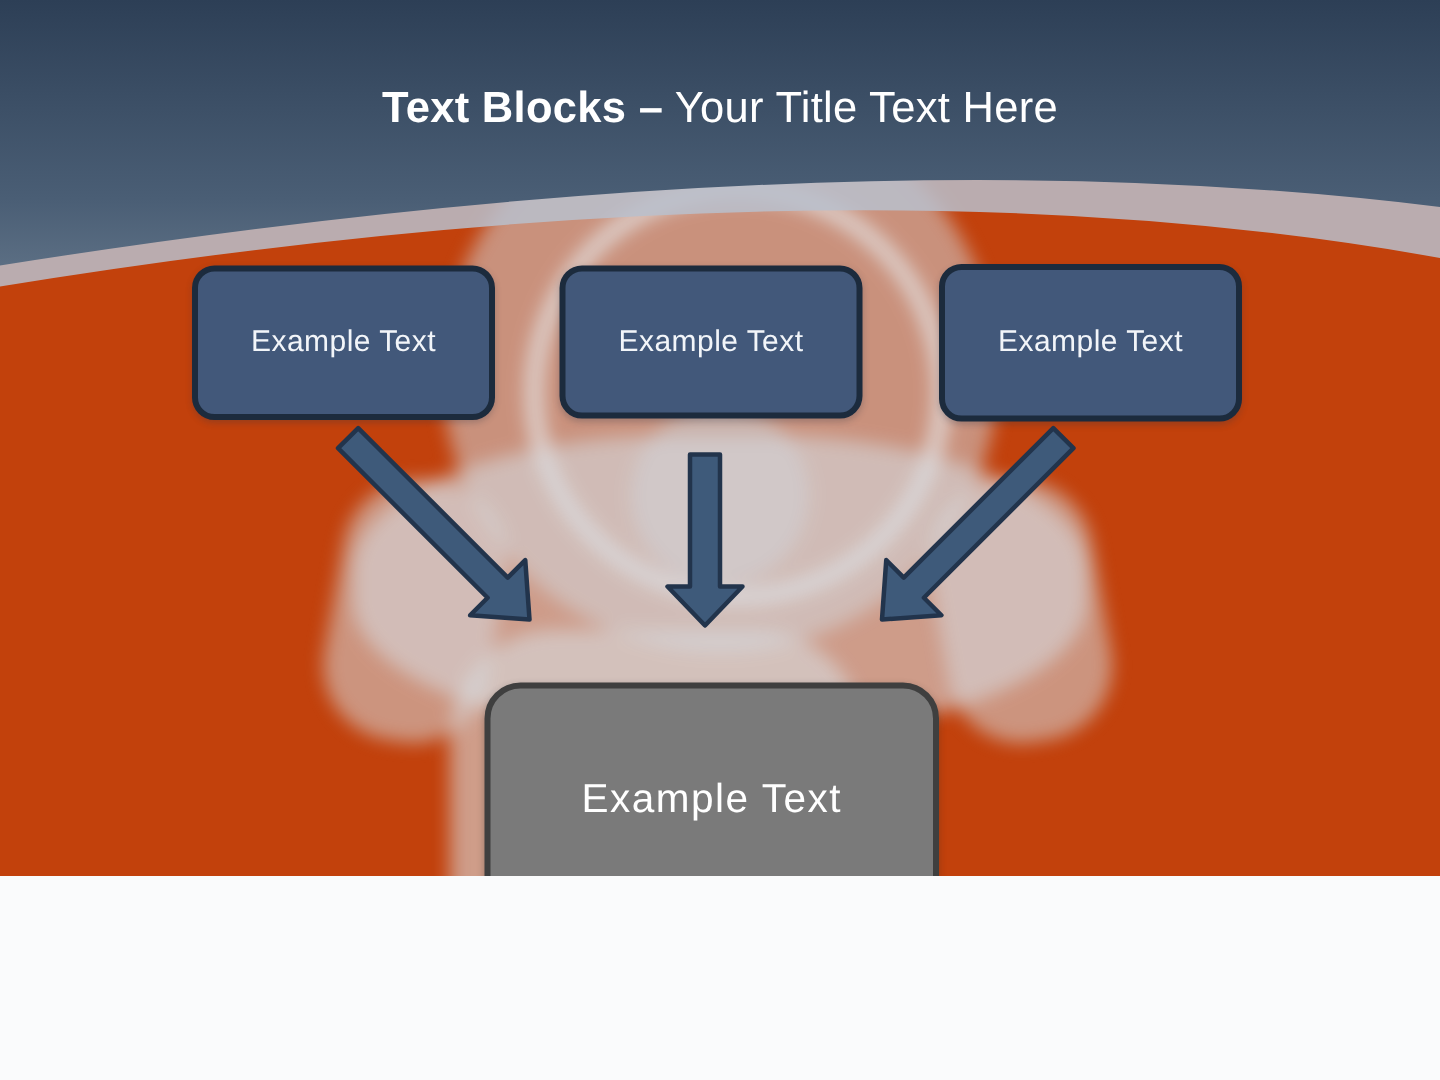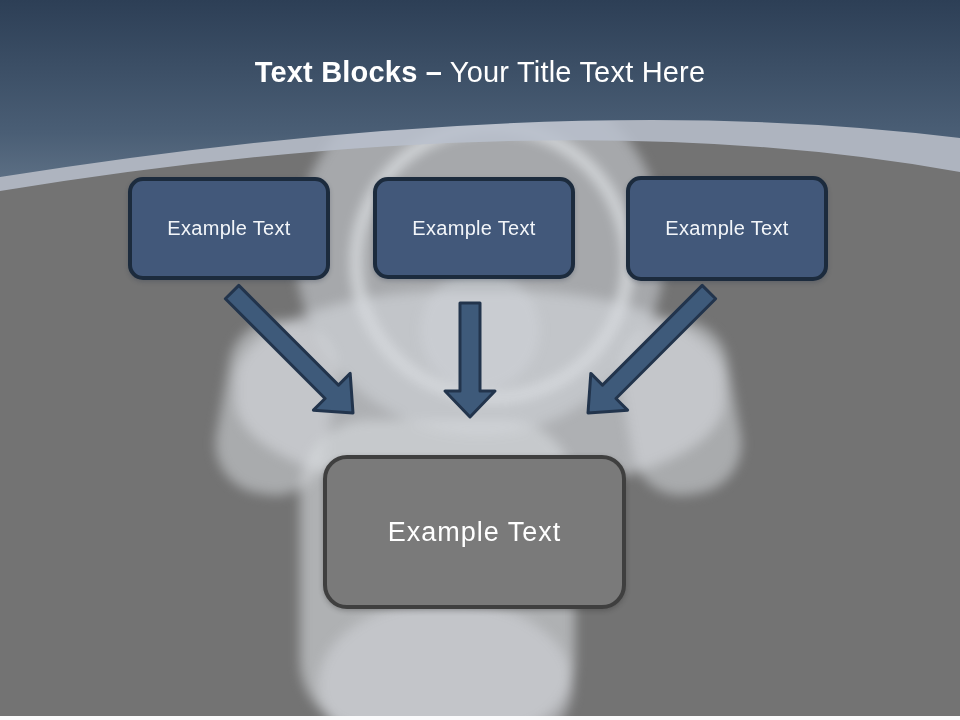--- a/index.html
+++ b/index.html
@@ -1,18 +1,18 @@
 <!DOCTYPE html>
 <html><head>
 <meta charset="utf-8">
 <style>
   html,body{margin:0;padding:0;}
   body{width:960px;height:720px;overflow:hidden;background:#fafbfc;
        font-family:"Liberation Sans","DejaVu Sans",sans-serif;}
-  .slide{position:relative;width:960px;height:716px;background:#737373;overflow:hidden;}
+  .slide{position:relative;width:960px;height:584px;background:#c2410c;overflow:hidden;}
 
   
   .watermark{position:absolute;inset:0;z-index:1;filter:blur(6px);}
   .watermark div{position:absolute;}
   .wm-chuck   {left:295px;top:65px;width:370px;height:370px;border-radius:50%;background:#d0d4d9;opacity:.55;}
   .wm-ring    {left:350px;top:120px;width:260px;height:260px;border-radius:50%;border:12px solid #e6e9ec;opacity:.7;}
   .wm-inner   {left:420px;top:270px;width:120px;height:120px;border-radius:50%;background:#c8cdd3;opacity:.5;}
   .wm-body    {left:235px;top:290px;width:490px;height:200px;border-radius:45%;background:#d6d9dd;opacity:.6;}
   .wm-lobe-l  {left:222px;top:320px;width:110px;height:175px;border-radius:50px;background:#d6d9dd;opacity:.55;transform:rotate(10deg);}
   .wm-lobe-r  {left:625px;top:320px;width:110px;height:175px;border-radius:50px;background:#d6d9dd;opacity:.55;transform:rotate(-10deg);}

